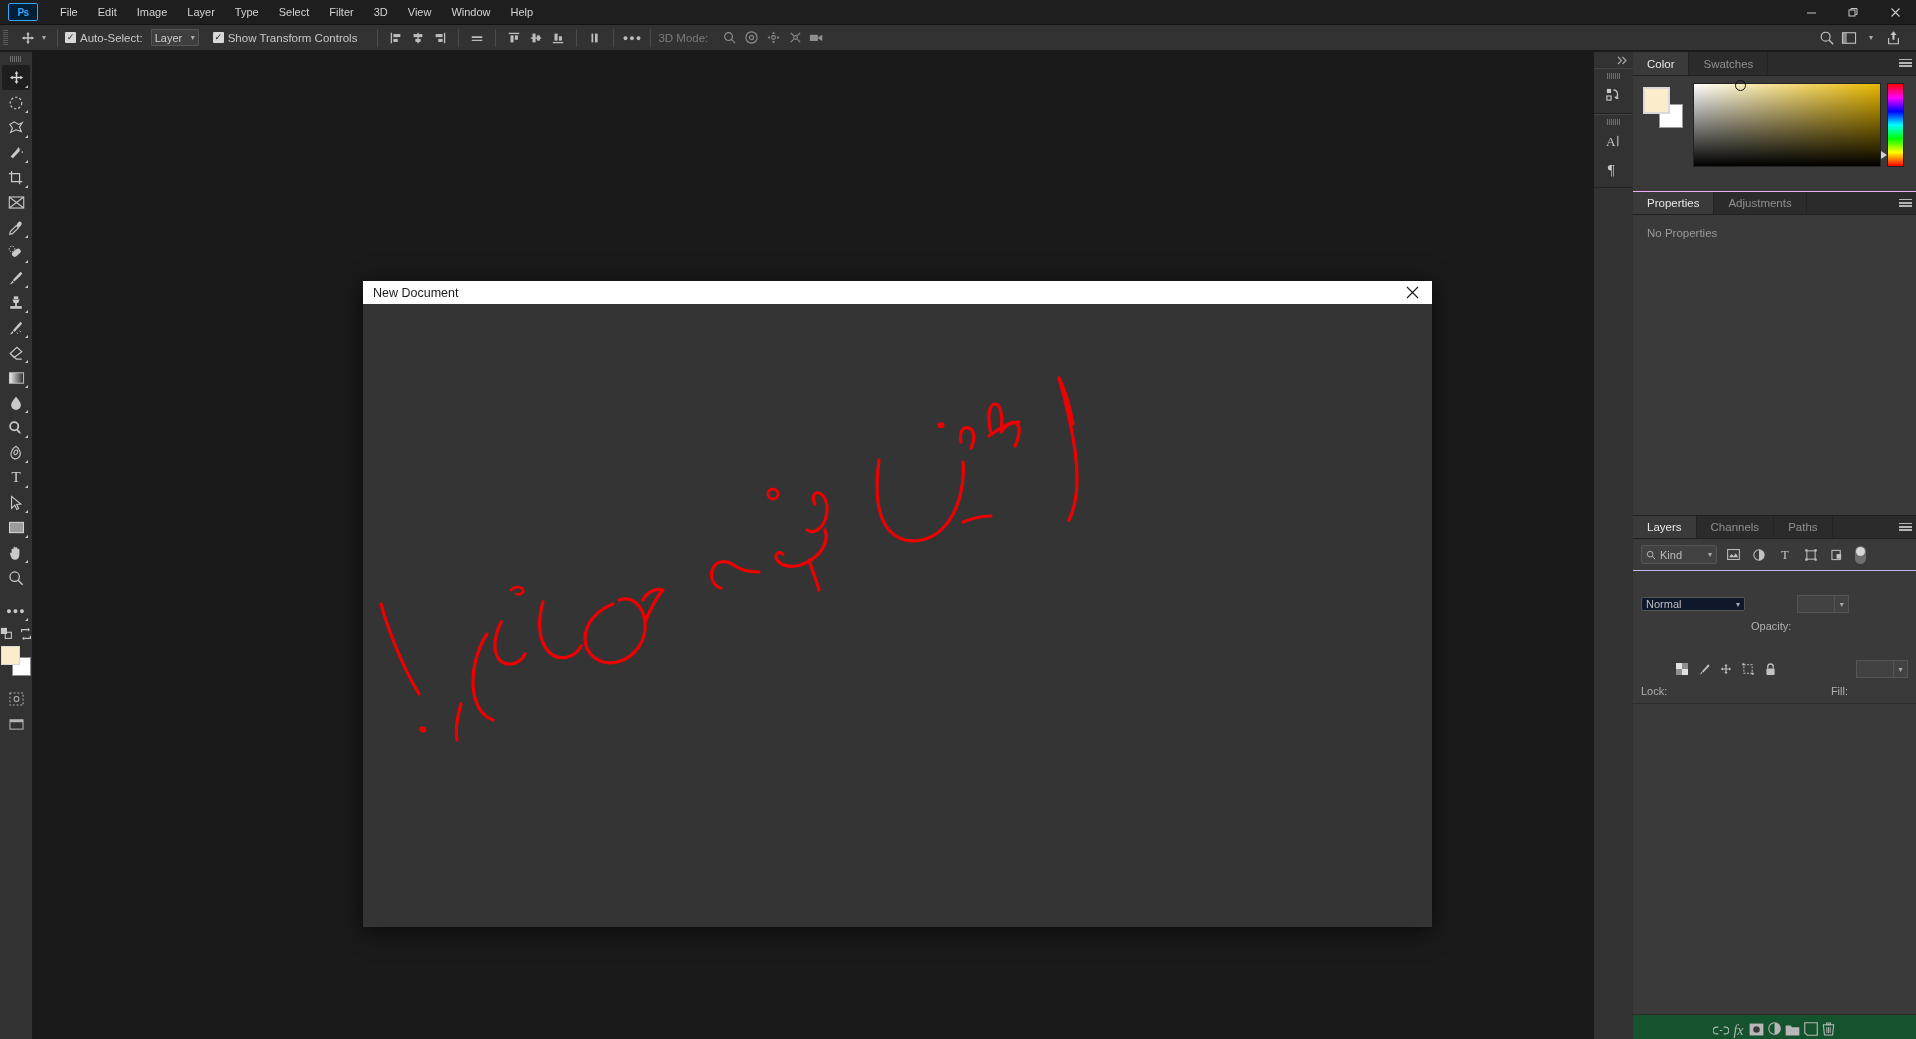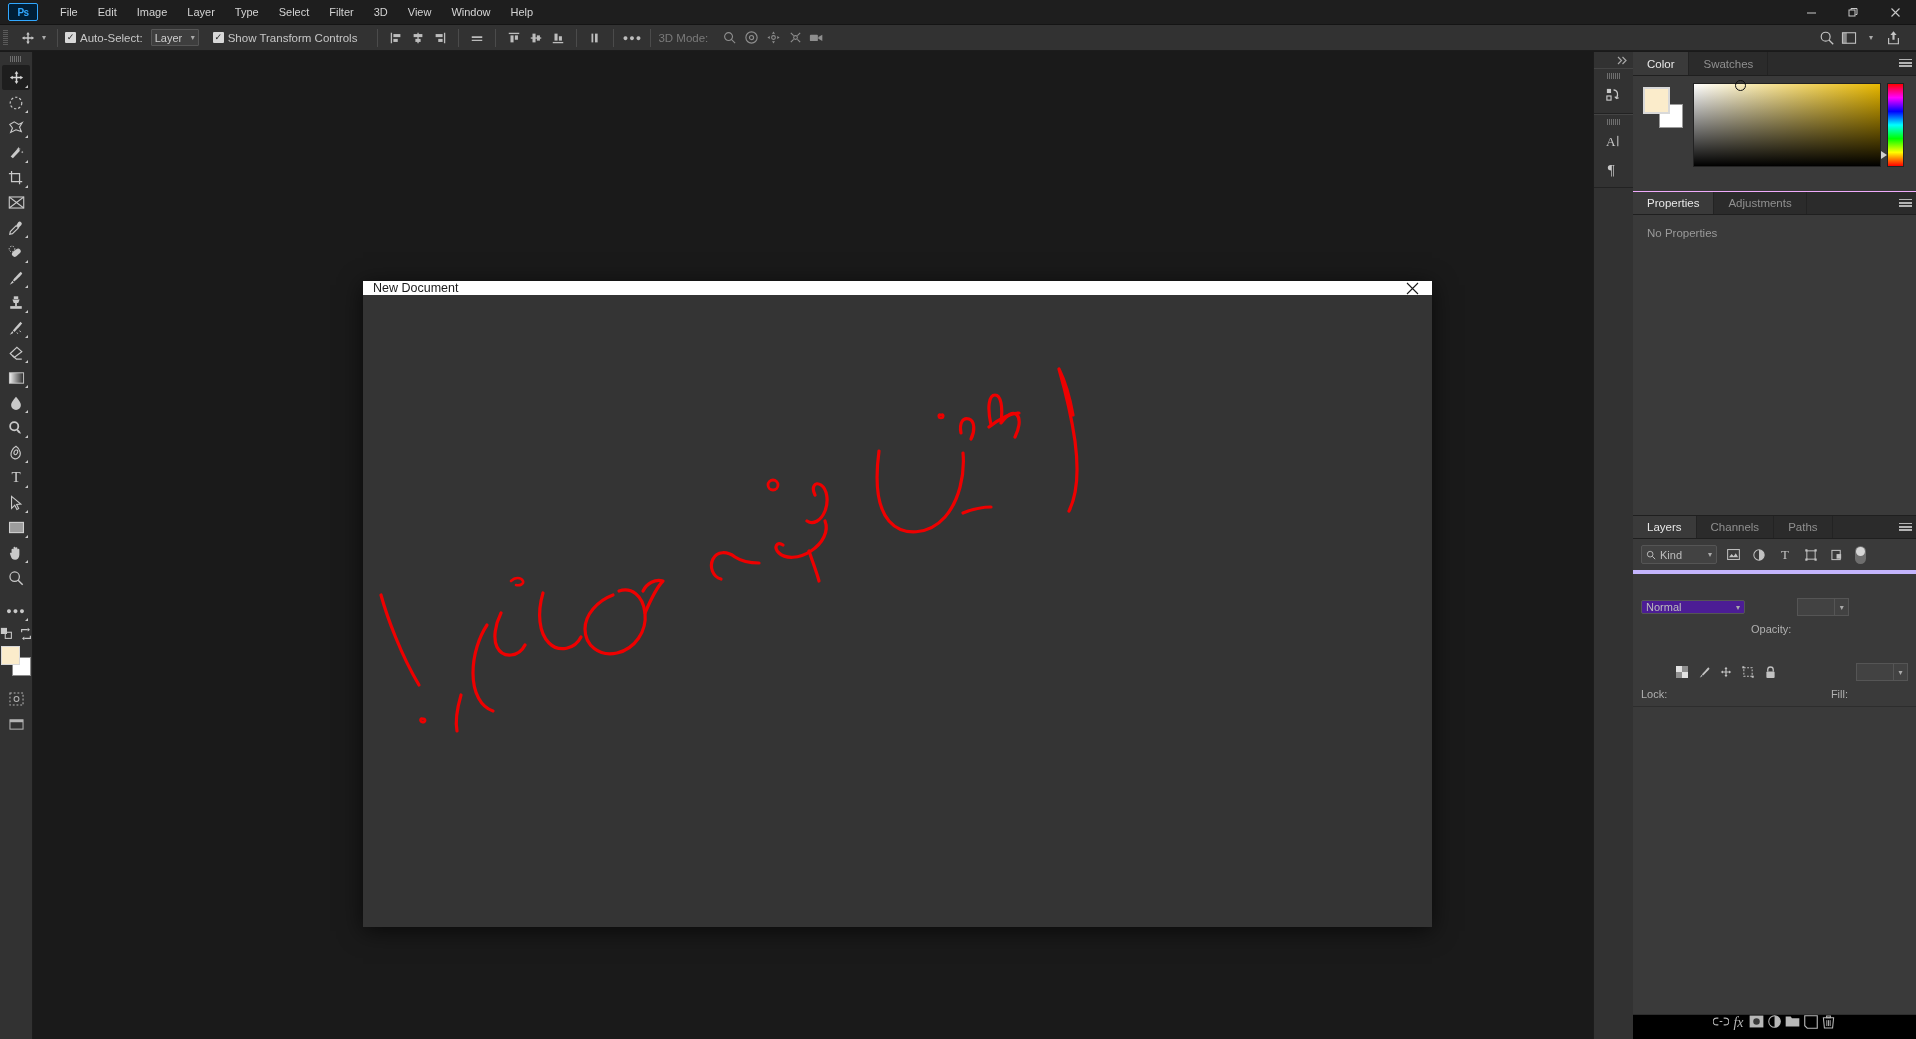--- a/index.html
+++ b/index.html
@@ -161,58 +161,58 @@
     background: linear-gradient(to bottom,#ff0000,#ff00ff,#0000ff,#00ffff,#00ff00,#ffff00,#ff0000);
     border: 1px solid #222; }
   .cp-huearrow { position:absolute; left:-7px; bottom:7px; width:0;height:0;
     border-top:4px solid transparent;border-bottom:4px solid transparent;border-left:6px solid #d0d0d0; }
 
   .panel-body { background: #3a3a3a; }
   .no-props { color: #9a9a9a; font-size: 11.5px; padding: 12px 14px; }
 
   
   .lay-filter { display:flex; align-items:center; gap:6px; padding:6px 8px;
-    background:#3a3a3a; border-bottom:4px solid #c4b5fd; }
+    background:#3a3a3a; border-bottom:1px solid #c4b5fd; }
   .kind-select { width:76px; height:19px; background:#424242; border:1px solid #555;
     border-radius:2px; display:flex; align-items:center; gap:4px; padding:0 4px;
     color:#bdbdbd; font-size:11px; justify-content: space-between; }
   .filter-icn { width:20px; height:19px; display:flex; align-items:center;
     justify-content:center; color:#c2c2c2; font-size:12px; }
   .toggle-pill { width:11px; height:18px; border-radius:6px; background:#6e6e6e;
     position:relative; margin-left:2px; }
   .toggle-pill::after { content:''; position:absolute; top:1px; left:1px;
     width:9px; height:9px; border-radius:50%; background:#d6d6d6; }
   .blend-row { display:flex; align-items:center; gap:6px; padding:5px 8px;
     background:#3a3a3a; }
-  .blend-select { width:104px; height:14px; background:#4c1d95; border:1px solid #555;
+  .blend-select { width:104px; height:14px; background:#0f172a; border:1px solid #555;
     border-radius:2px; display:flex; align-items:center; padding:0 4px;
     color:#bdbdbd; font-size:11px; justify-content:space-between; }
   .sm-label { color:#b0b0b0; font-size:11px;margin-top:44px; }
   .num-box { width:38px; height:18px; background:#424242; border:1px solid #555; }
   .num-wrap { display:flex; align-items:center; }
   .num-chev { width:14px;height:18px;background:#424242;border:1px solid #555;
     border-left:none; display:flex;align-items:center;justify-content:center;
     color:#aaa;font-size:8px; }
   .lock-row { display:flex; align-items:center; gap:8px; padding:4px 8px 6px 8px;
     background:#3a3a3a; border-bottom:1px solid #2d2d2d; }
   .lock-icn { width:14px; height:14px; display:flex; align-items:center;
     justify-content:center; color:#c2c2c2; font-size:11px; }
   .layers-list { background:#3a3a3a; height: 400px; }
   .layers-footer { position:absolute; bottom:0; left:0; width:283px; height:25px;
-    background:#000000; border-top:1px solid #2d2d2d;
-    display:flex; align-items:flex-start; justify-content:center; }
+    background:#14532d; border-top:1px solid #2d2d2d;
+    display:flex; align-items:flex-end; justify-content:center; }
   .lf-icn { color:#b8b8b8; font-size:13px; width:18px; text-align:center; }
 
   
   .dialog {
     position:absolute; left:363px; top:281px; width:1069px; height:646px;
     background:#343434; box-shadow: 0 4px 22px rgba(0,0,0,.65);
   }
   .dlg-title {
-    height:14px; background:#ffffff; display:flex; align-items:center;
+    height:23px; background:#ffffff; display:flex; align-items:center;
     padding:0 0 0 10px; color:#1a1a1a; font-size:12.5px;
   }
   .dlg-close { margin-left:auto; width:40px; height:27px; display:flex;
     align-items:center; justify-content:center; color:#1a1a1a; font-size:14px; }
   .dlg-body { position:relative; width:1069px; height:619px; background:#343434;
     overflow:hidden; }
   .ink { position:absolute; left:0; top:0; }
 </style>
 </head>
 <body>

